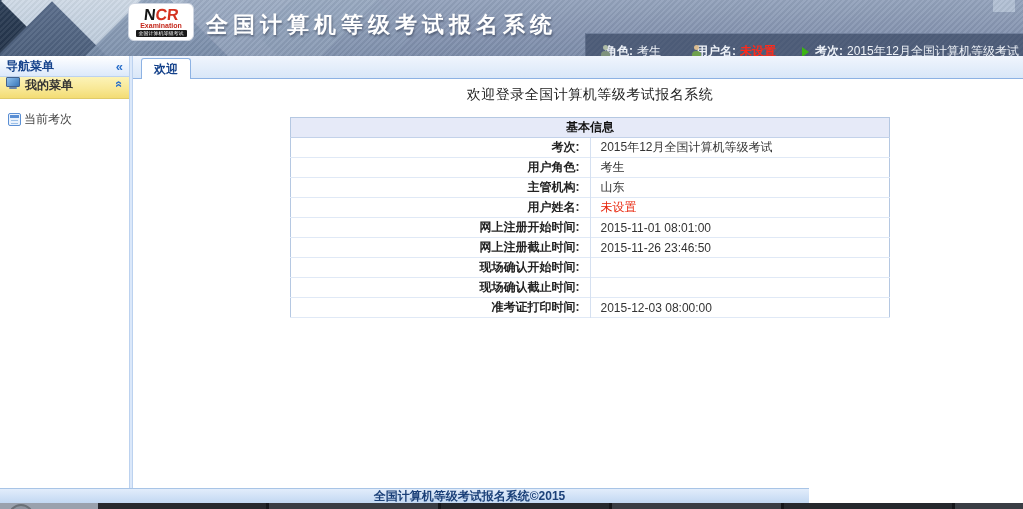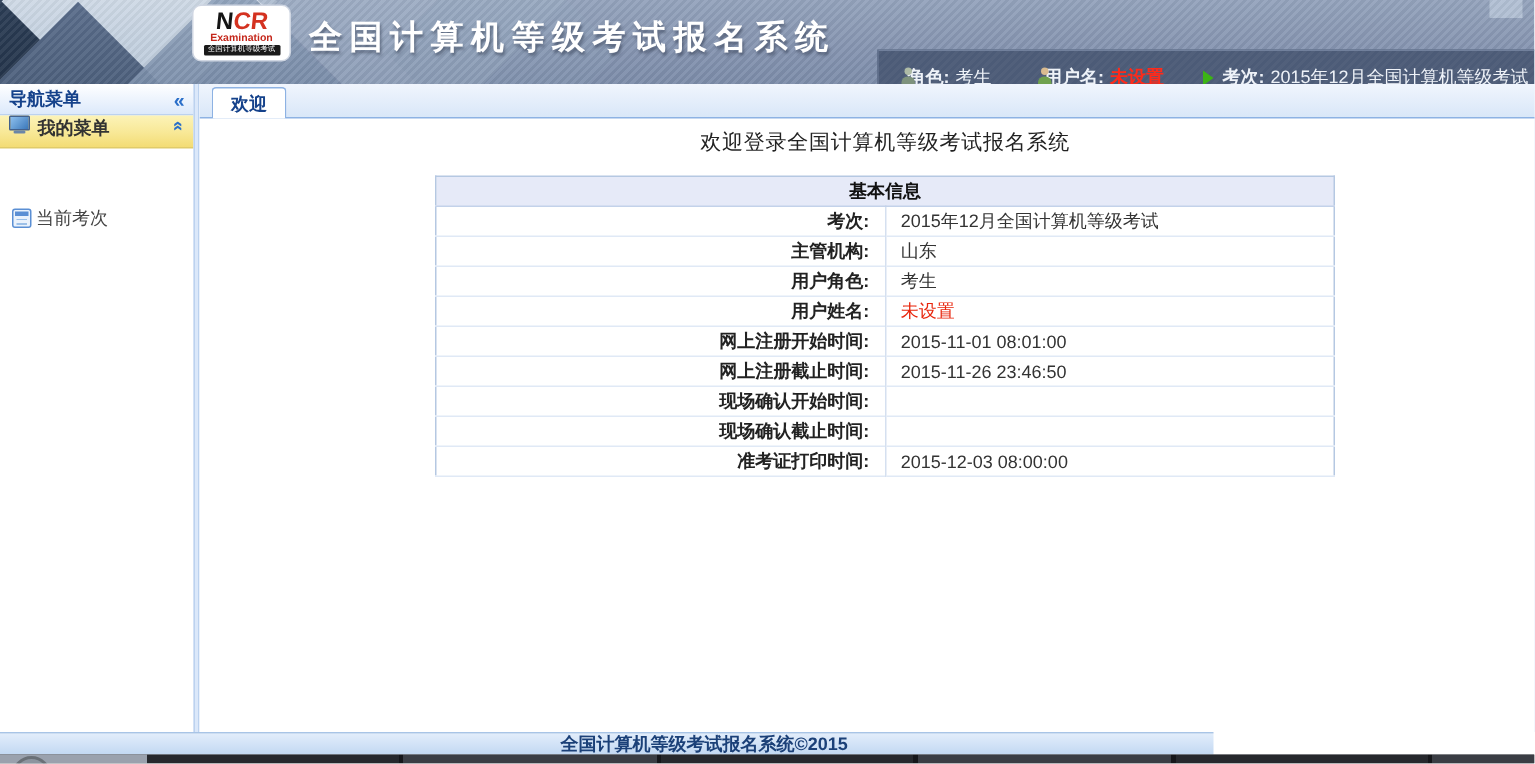--- a/index.html
+++ b/index.html
@@ -53,21 +53,21 @@
     padding:0 6px;font-size:12px;font-weight:bold;color:#15428b;}
   .collapse-icon{color:#2a6fc9;font-size:13px;font-weight:bold;cursor:pointer;}
   .menu-group{height:21px;background:linear-gradient(180deg,#fcf3b8 0%,#f8e896 55%,#f3dc74 100%);
     border-bottom:1px solid #e0cb6a;display:flex;align-items:flex-start;padding:0 6px;cursor:pointer;}
   .menu-group .label{font-size:12px;font-weight:bold;color:#333;flex:1;margin-left:5px;}
   .chevron-up{color:#2a6fc9;font-size:12px;font-weight:bold;transform:rotate(90deg);}
   .icon-monitor{position:relative;width:14px;height:12px;display:inline-block;}
   .icon-monitor::before{content:"";position:absolute;left:0;top:0;width:12px;height:8px;border:1px solid #43618c;
     background:linear-gradient(135deg,#8ec0ee,#3a77b9);border-radius:1px;}
   .icon-monitor::after{content:"";position:absolute;left:3px;top:10px;width:8px;height:2px;background:#6b86a8;border-radius:1px;}
-  .sidebar-body{padding:12px 0 0 8px;margin-top:26px;}
+  .sidebar-body{padding:12px 0 0 8px;}
   .sidebar-item{display:flex;align-items:center;cursor:pointer;}
   .icon-doc{position:relative;width:13px;height:13px;border:1px solid #5b8fd4;background:#eaf2fc;border-radius:2px;box-sizing:border-box;margin-right:3px;}
   .icon-doc::before{content:"";position:absolute;left:1px;top:1px;right:1px;height:3px;background:#5b8fd4;}
   .icon-doc::after{content:"";position:absolute;left:2px;top:6px;right:2px;height:4px;
     background:repeating-linear-gradient(180deg,#9cc0e8 0 1px,transparent 1px 3px);}
   .sidebar-item .label{font-size:12px;color:#444;}
 
   
   .v-gutter{position:absolute;top:56px;height:432px;width:4px;background:#dbe8fa;border-left:1px solid #bcd2ef;border-right:1px solid #bcd2ef;box-sizing:border-box;}
   .gutter-left{left:129px;} .gutter-right{left:1019px;}
@@ -170,26 +170,26 @@
     <table class="info-table">
       <tbody>
         <tr class="thead-row">
           <td colspan="2">基本信息</td>
         </tr>
       <tr>
             <td class="cell-label">考次:</td>
             <td class="cell-value">2015年12月全国计算机等级考试</td>
           </tr>
           <tr>
+            <td class="cell-label">用户角色:</td>
+            <td class="cell-value">考生</td>
+          </tr>
+          <tr>
             <td class="cell-label">主管机构:</td>
             <td class="cell-value">山东</td>
-          </tr>
-          <tr>
-            <td class="cell-label">用户角色:</td>
-            <td class="cell-value">考生</td>
           </tr>
           <tr>
             <td class="cell-label">用户姓名:</td>
             <td class="cell-value red">未设置</td>
           </tr>
           <tr>
             <td class="cell-label">网上注册开始时间:</td>
             <td class="cell-value">2015-11-01 08:01:00</td>
           </tr>
           <tr>

